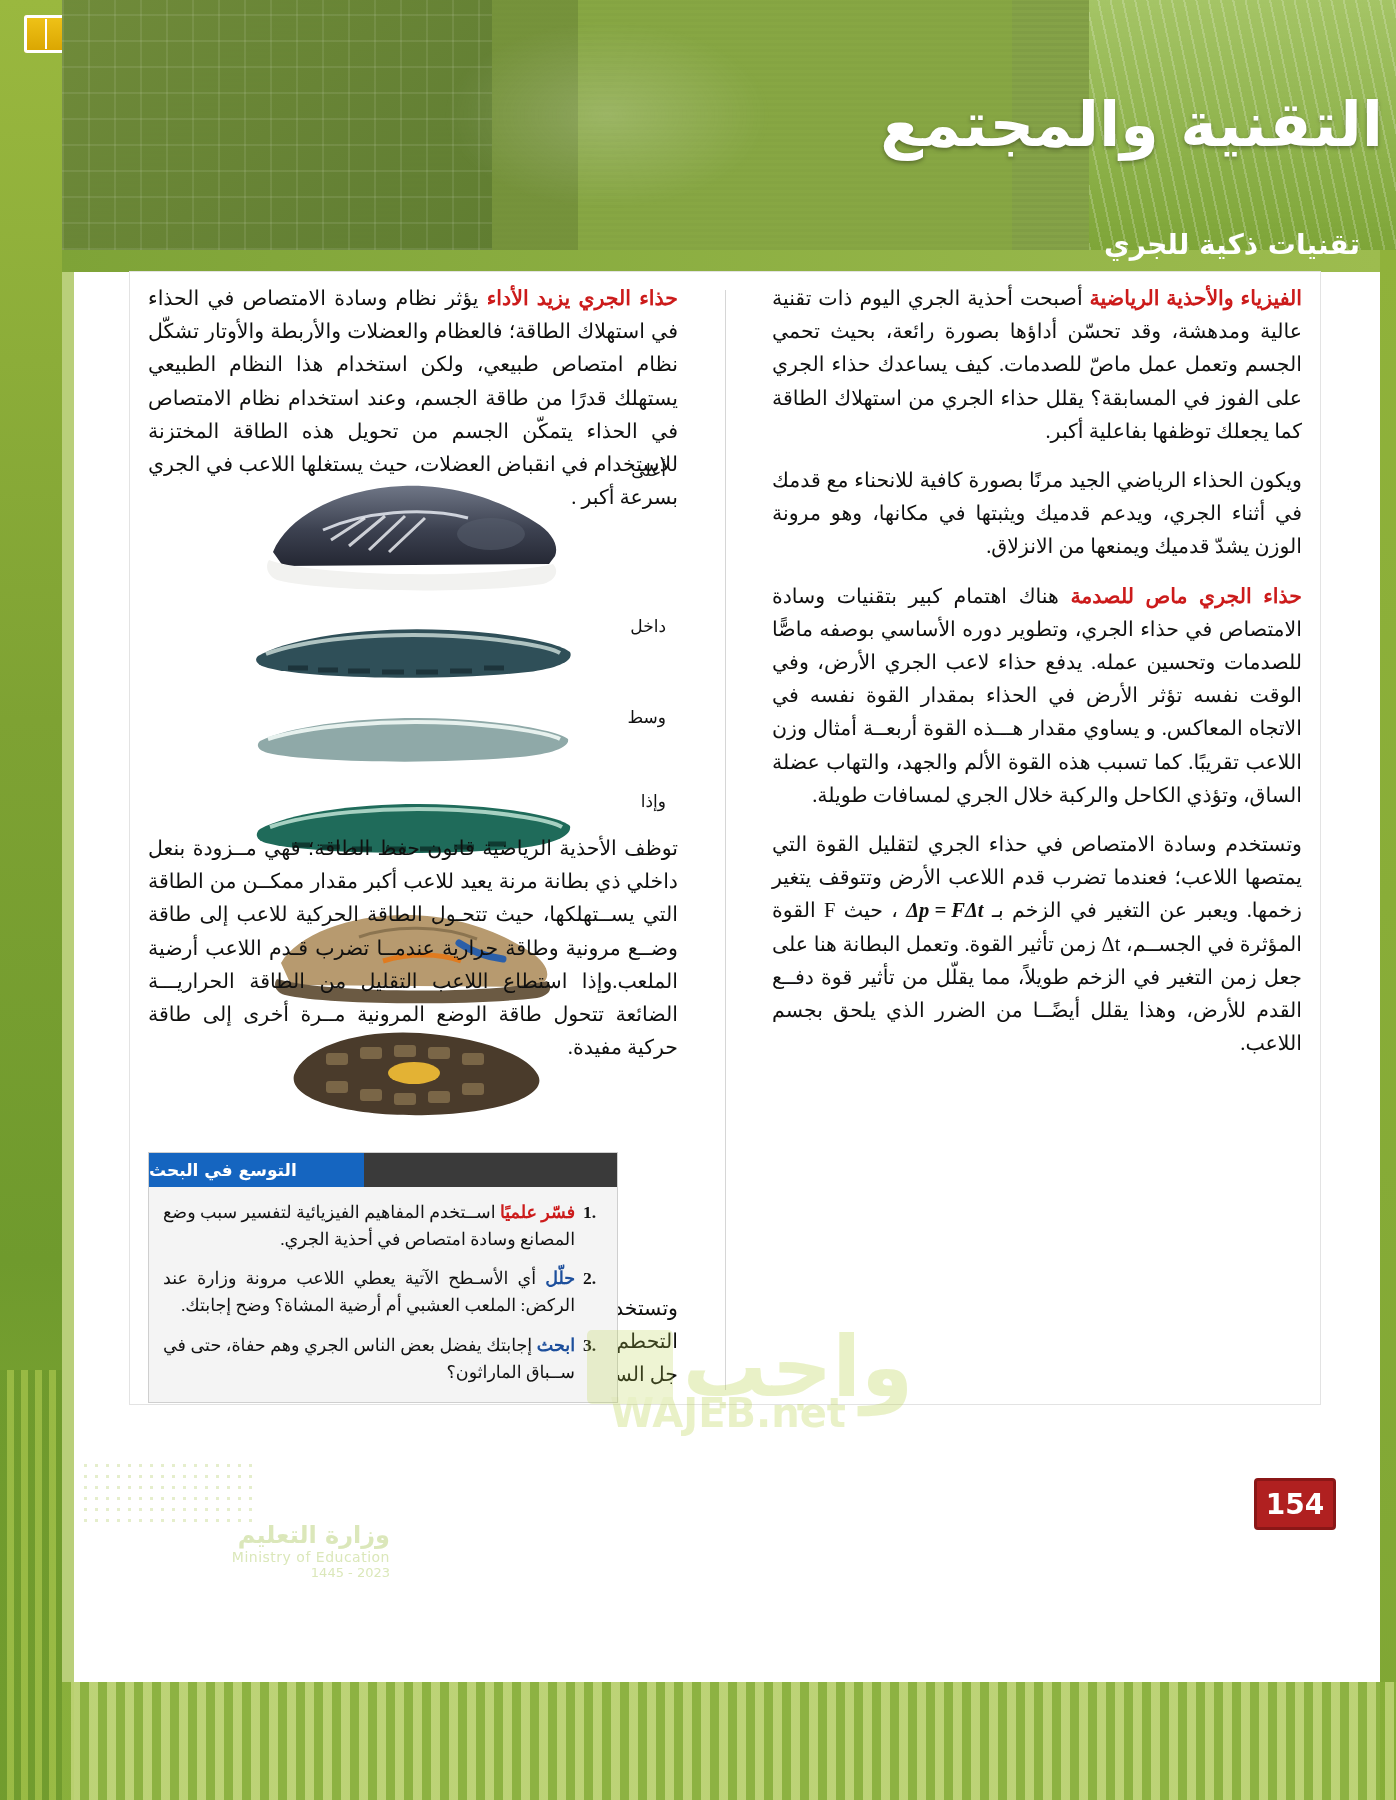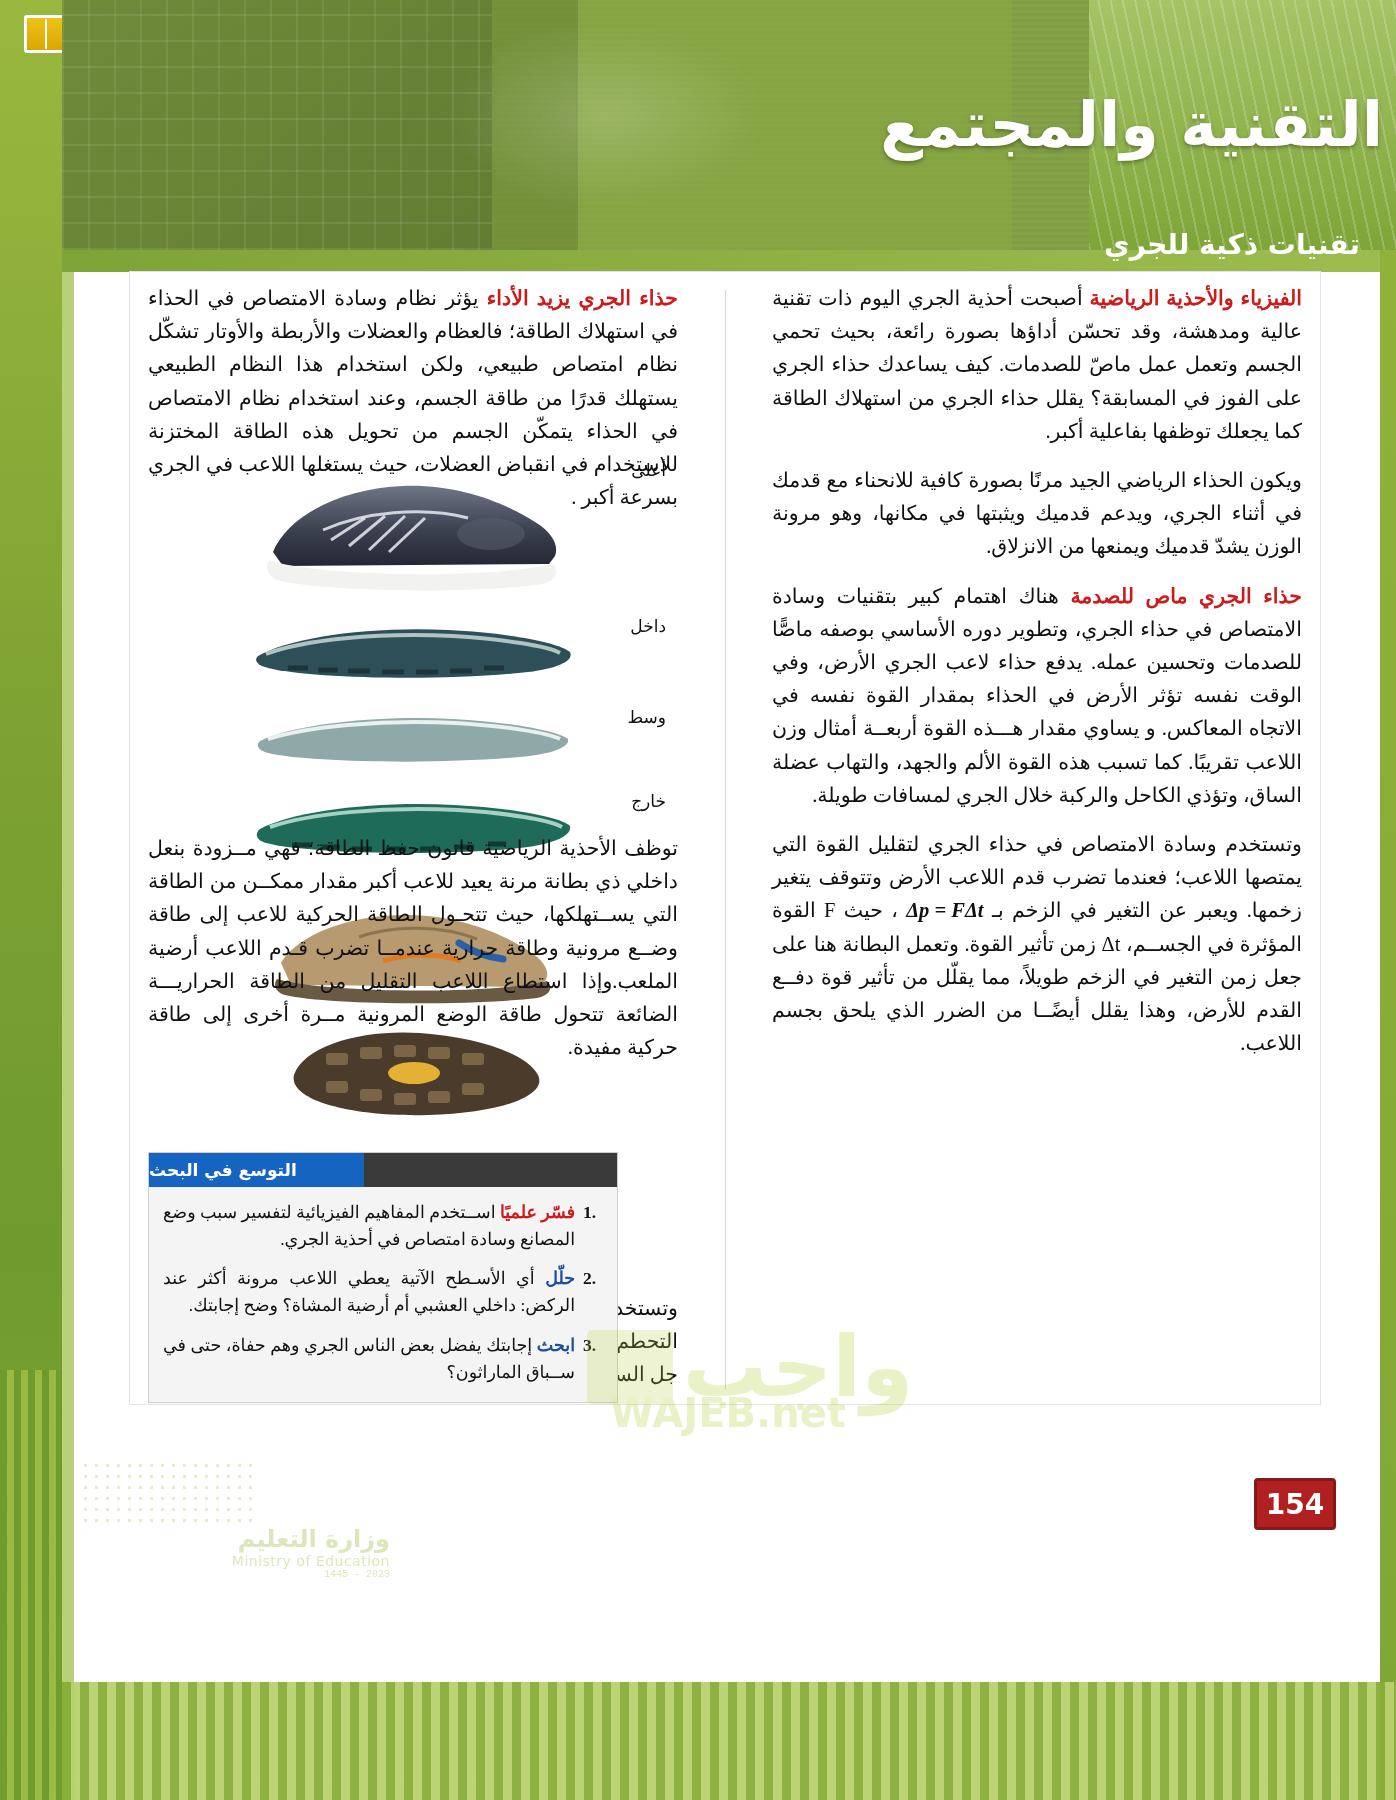--- a/index.html
+++ b/index.html
@@ -191,21 +191,21 @@
     background:#b02020;color:#fff;border:3px solid #8a1717;border-radius:4px;
     display:flex;align-items:center;justify-content:center;
     font-family:"DejaVu Sans", sans-serif;font-weight:bold;font-size:28px;
   }
   .ministry{
     position:absolute;left:90px;bottom:220px;width:300px;color:#cfe0a3;direction:rtl;
     font-family:"DejaVu Sans", sans-serif;opacity:.75;
   }
   .ministry .m1{font-size:24px;font-weight:bold;}
   .ministry .m2{font-size:14px;letter-spacing:.5px;}
-  .ministry .m3{font-size:10px;font-family:Liberation Mono, monospace;}
+  .ministry .m3{font-size:13px;}
   .dots{
     position:absolute;left:80px;bottom:270px;width:180px;height:70px;
     background-image:radial-gradient(#cfe0a3 1.6px, transparent 1.8px);
     background-size:11px 11px;opacity:.55;
   }
 </style>
 </head>
 <body>
 
 <div class="page">
@@ -288,21 +288,21 @@
 
       <div class="shoe-row" style="height:78px;">
         <div class="shoe-label">وسط</div>
         <svg class="shoe" width="330" height="62" viewBox="0 0 330 62">
           <path d="M12 34 C45 18, 125 8, 205 12 C262 15, 310 24, 320 32 C322 40, 305 47, 272 50 C185 58, 58 55, 20 46 C9 43, 8 38, 12 34 Z" fill="#8fa9a8"></path>
           <path d="M20 32 C58 20, 132 12, 208 16 C258 19, 300 26, 312 32" stroke="#e7f1ee" stroke-width="4" fill="none"></path>
         </svg>
       </div>
 
       <div class="shoe-row" style="height:92px;">
-        <div class="shoe-label">خارج</div>
+        <div class="shoe-label">وإذا</div>
         <svg class="shoe" width="330" height="74" viewBox="0 0 330 74">
           <path d="M12 38 C46 20, 126 10, 206 14 C264 17, 312 26, 322 35 C324 45, 306 53, 272 57 C184 66, 56 62, 18 52 C7 49, 7 42, 12 38 Z" fill="#1f6b5a"></path>
           <path d="M22 36 C60 23, 134 15, 210 19 C260 22, 302 29, 314 36" stroke="#bfe3d5" stroke-width="4" fill="none" opacity=".85"></path>
           <path d="M44 54 h18 M74 56 h18 M104 58 h20 M138 58 h20 M172 58 h20 M206 56 h20 M240 53 h18" stroke="#0f3a31" stroke-width="5"></path>
         </svg>
       </div>
 
       <div class="shoe-row" style="height:120px;margin-top:10px;">
         <svg class="shoe" width="300" height="112" viewBox="0 0 300 112">
           <path d="M18 70 C34 42, 86 22, 142 22 C192 22, 236 38, 266 58 C282 68, 288 80, 282 88 L272 94 L28 92 Z" fill="#b79a6f"></path>
@@ -347,21 +347,21 @@
       <div class="expand-head">
         <div class="title">التوسع في البحث</div>
       </div>
       <div class="expand-body">
         <div class="q">
           <span class="num">1.</span>
           <span><span class="verb red">فسّر علميًا</span><span> اســتخدم المفاهيم الفيزيائية لتفسير سبب وضع المصانع وسادة امتصاص في أحذية الجري.</span></span>
         </div>
         <div class="q">
           <span class="num">2.</span>
-          <span><span class="verb">حلّل</span><span> أي الأسـطح الآتية يعطي اللاعب مرونة أكثر عند الركض: داخلي العشبي أم أرضية المشاة؟ وضح إجابتك.</span></span>
+          <span><span class="verb">حلّل</span><span> أي الأسـطح الآتية يعطي اللاعب مرونة وزارة عند الركض: الملعب العشبي أم أرضية المشاة؟ وضح إجابتك.</span></span>
         </div>
         <div class="q" style="margin-bottom:0;">
           <span class="num">3.</span>
           <span><span class="verb">ابحث</span><span> إجابتك يفضل بعض الناس الجري وهم حفاة، حتى في ســباق الماراثون؟</span></span>
         </div>
       </div>
     </div>
 
     <div class="wm">
       <span class="wm-ar">واجب</span>

